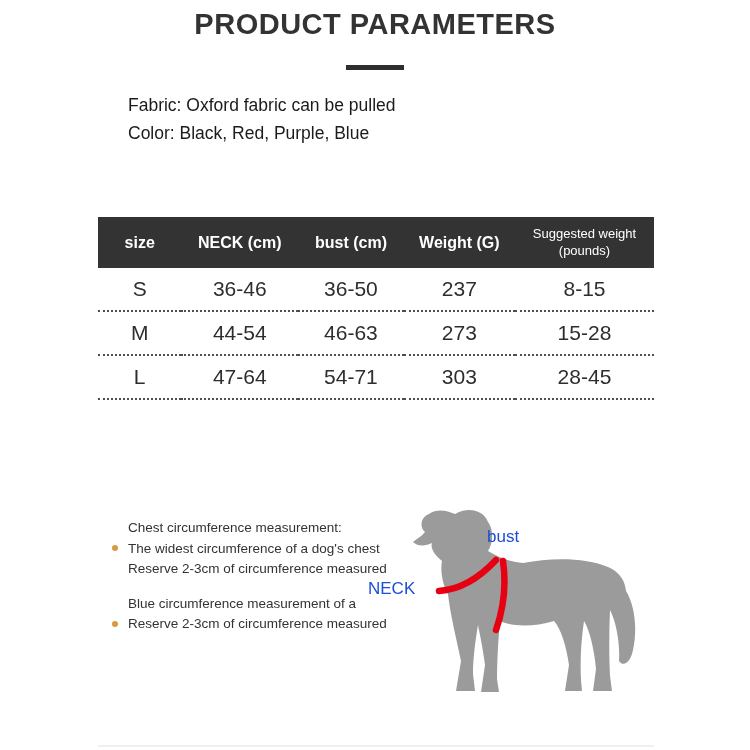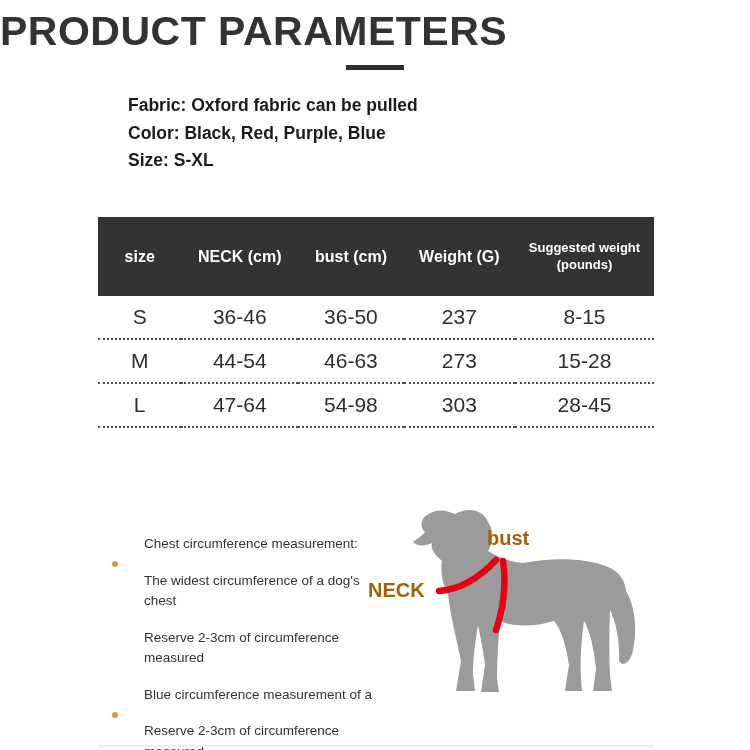--- a/index.html
+++ b/index.html
@@ -5,92 +5,91 @@
   html,body{margin:0;padding:0;}
   body{
     width:750px;height:750px;background:#ffffff;position:relative;
     font-family:"Liberation Sans","DejaVu Sans",sans-serif;
     color:#222;overflow:hidden;
   }
   .page{position:absolute;inset:0;}
 
   
   .title{
-    position:absolute;top:8px;left:0;width:750px;
-    font-size:41px;font-weight:bold;color:#333;letter-spacing:0.5px;margin:0;
+    position:absolute;top:8px;left:0;width:750px;text-align:center;
+    font-size:29px;font-weight:bold;color:#333;letter-spacing:0.5px;margin:0;
   }
   .title-underline{
     position:absolute;top:65px;left:346px;width:58px;height:5px;background:#2e2e2e;
   }
 
   
   .details{position:absolute;top:92px;left:128px;}
   .details p{
-    margin:0;font-size:17.5px;font-weight:bold;color:#1b1b1b;line-height:27.5px;
+    margin:0;font-size:17.5px;font-weight:normal;color:#1b1b1b;line-height:27.5px;
   }
 
   
   .size-table{
     position:absolute;top:217px;left:98px;width:556px;
     border-collapse:collapse;table-layout:fixed;
   }
   .size-table thead th{
     background:#333333;color:#ffffff;font-weight:bold;font-size:16px;
     height:43px;padding:4px;text-align:center;vertical-align:middle;
   }
   .size-table thead th.small-header{
-    font-size:13px;line-height:1.3;font-weight:bold;padding:18px 8px;
+    font-size:13px;line-height:1.3;font-weight:normal;padding:4px 8px;
   }
   .size-table col.c1{width:15%;}
   .size-table col.c2{width:21%;}
   .size-table col.c3{width:19%;}
   .size-table col.c4{width:20%;}
   .size-table col.c5{width:25%;}
   .size-table tbody td{
     text-align:center;vertical-align:middle;height:40px;
     font-size:21px;color:#2e2e2e;
     border-bottom:2px dotted #4d4d4d;
   }
 
   
   .notes{position:absolute;top:518px;left:112px;width:290px;}
   .note-group{position:relative;padding-left:16px;margin-bottom:14px;}
   .note-group .bullet{
     position:absolute;left:0;top:27px;width:6px;height:6px;border-radius:50%;
     background:#d99a3f;
   }
   .note-group p{
-    margin:16px;font-size:13.5px;color:#333;line-height:20.5px;
+    margin:0;font-size:13.5px;color:#333;line-height:20.5px;
   }
 
   
   .dog-wrap{position:absolute;top:500px;left:395px;width:260px;height:210px;}
   .dog-wrap svg{display:block;}
   .diagram-label{
-    position:absolute;font-weight:bold;color:#a16207;font-size:20px;line-height:1;
+    position:absolute;font-weight:normal;color:#1d4ed8;font-size:17px;line-height:1;
   }
   .label-bust{top:528px;left:487px;}
   .label-neck{top:580px;left:368px;}
 
   .bottom-line{
     position:absolute;top:745px;left:98px;width:556px;height:2px;background:#efefef;
   }
 </style>
 </head>
 <body>
 
 <div class="page">
 
   <h1 class="title">PRODUCT PARAMETERS</h1>
   <div class="title-underline"></div>
 
   <div class="details">
     <p>Fabric: Oxford fabric can be pulled</p>
     <p>Color: Black, Red, Purple, Blue</p>
-    <p>Size: S-XL</p>
   </div>
 
   <table class="size-table">
     <colgroup>
       <col class="c1">
         <col class="c2">
         <col class="c3">
         <col class="c4">
         <col class="c5">
     </colgroup>
@@ -114,21 +113,21 @@
       <tr>
         <td>M</td>
         <td>44-54</td>
         <td>46-63</td>
         <td>273</td>
         <td>15-28</td>
       </tr>
       <tr>
         <td>L</td>
         <td>47-64</td>
-        <td>54-98</td>
+        <td>54-71</td>
         <td>303</td>
         <td>28-45</td>
       </tr>
     </tbody>
   </table>
 
   <div class="notes">
     <div class="note-group">
       <span class="bullet"></span>
       <p>Chest circumference measurement:</p>

